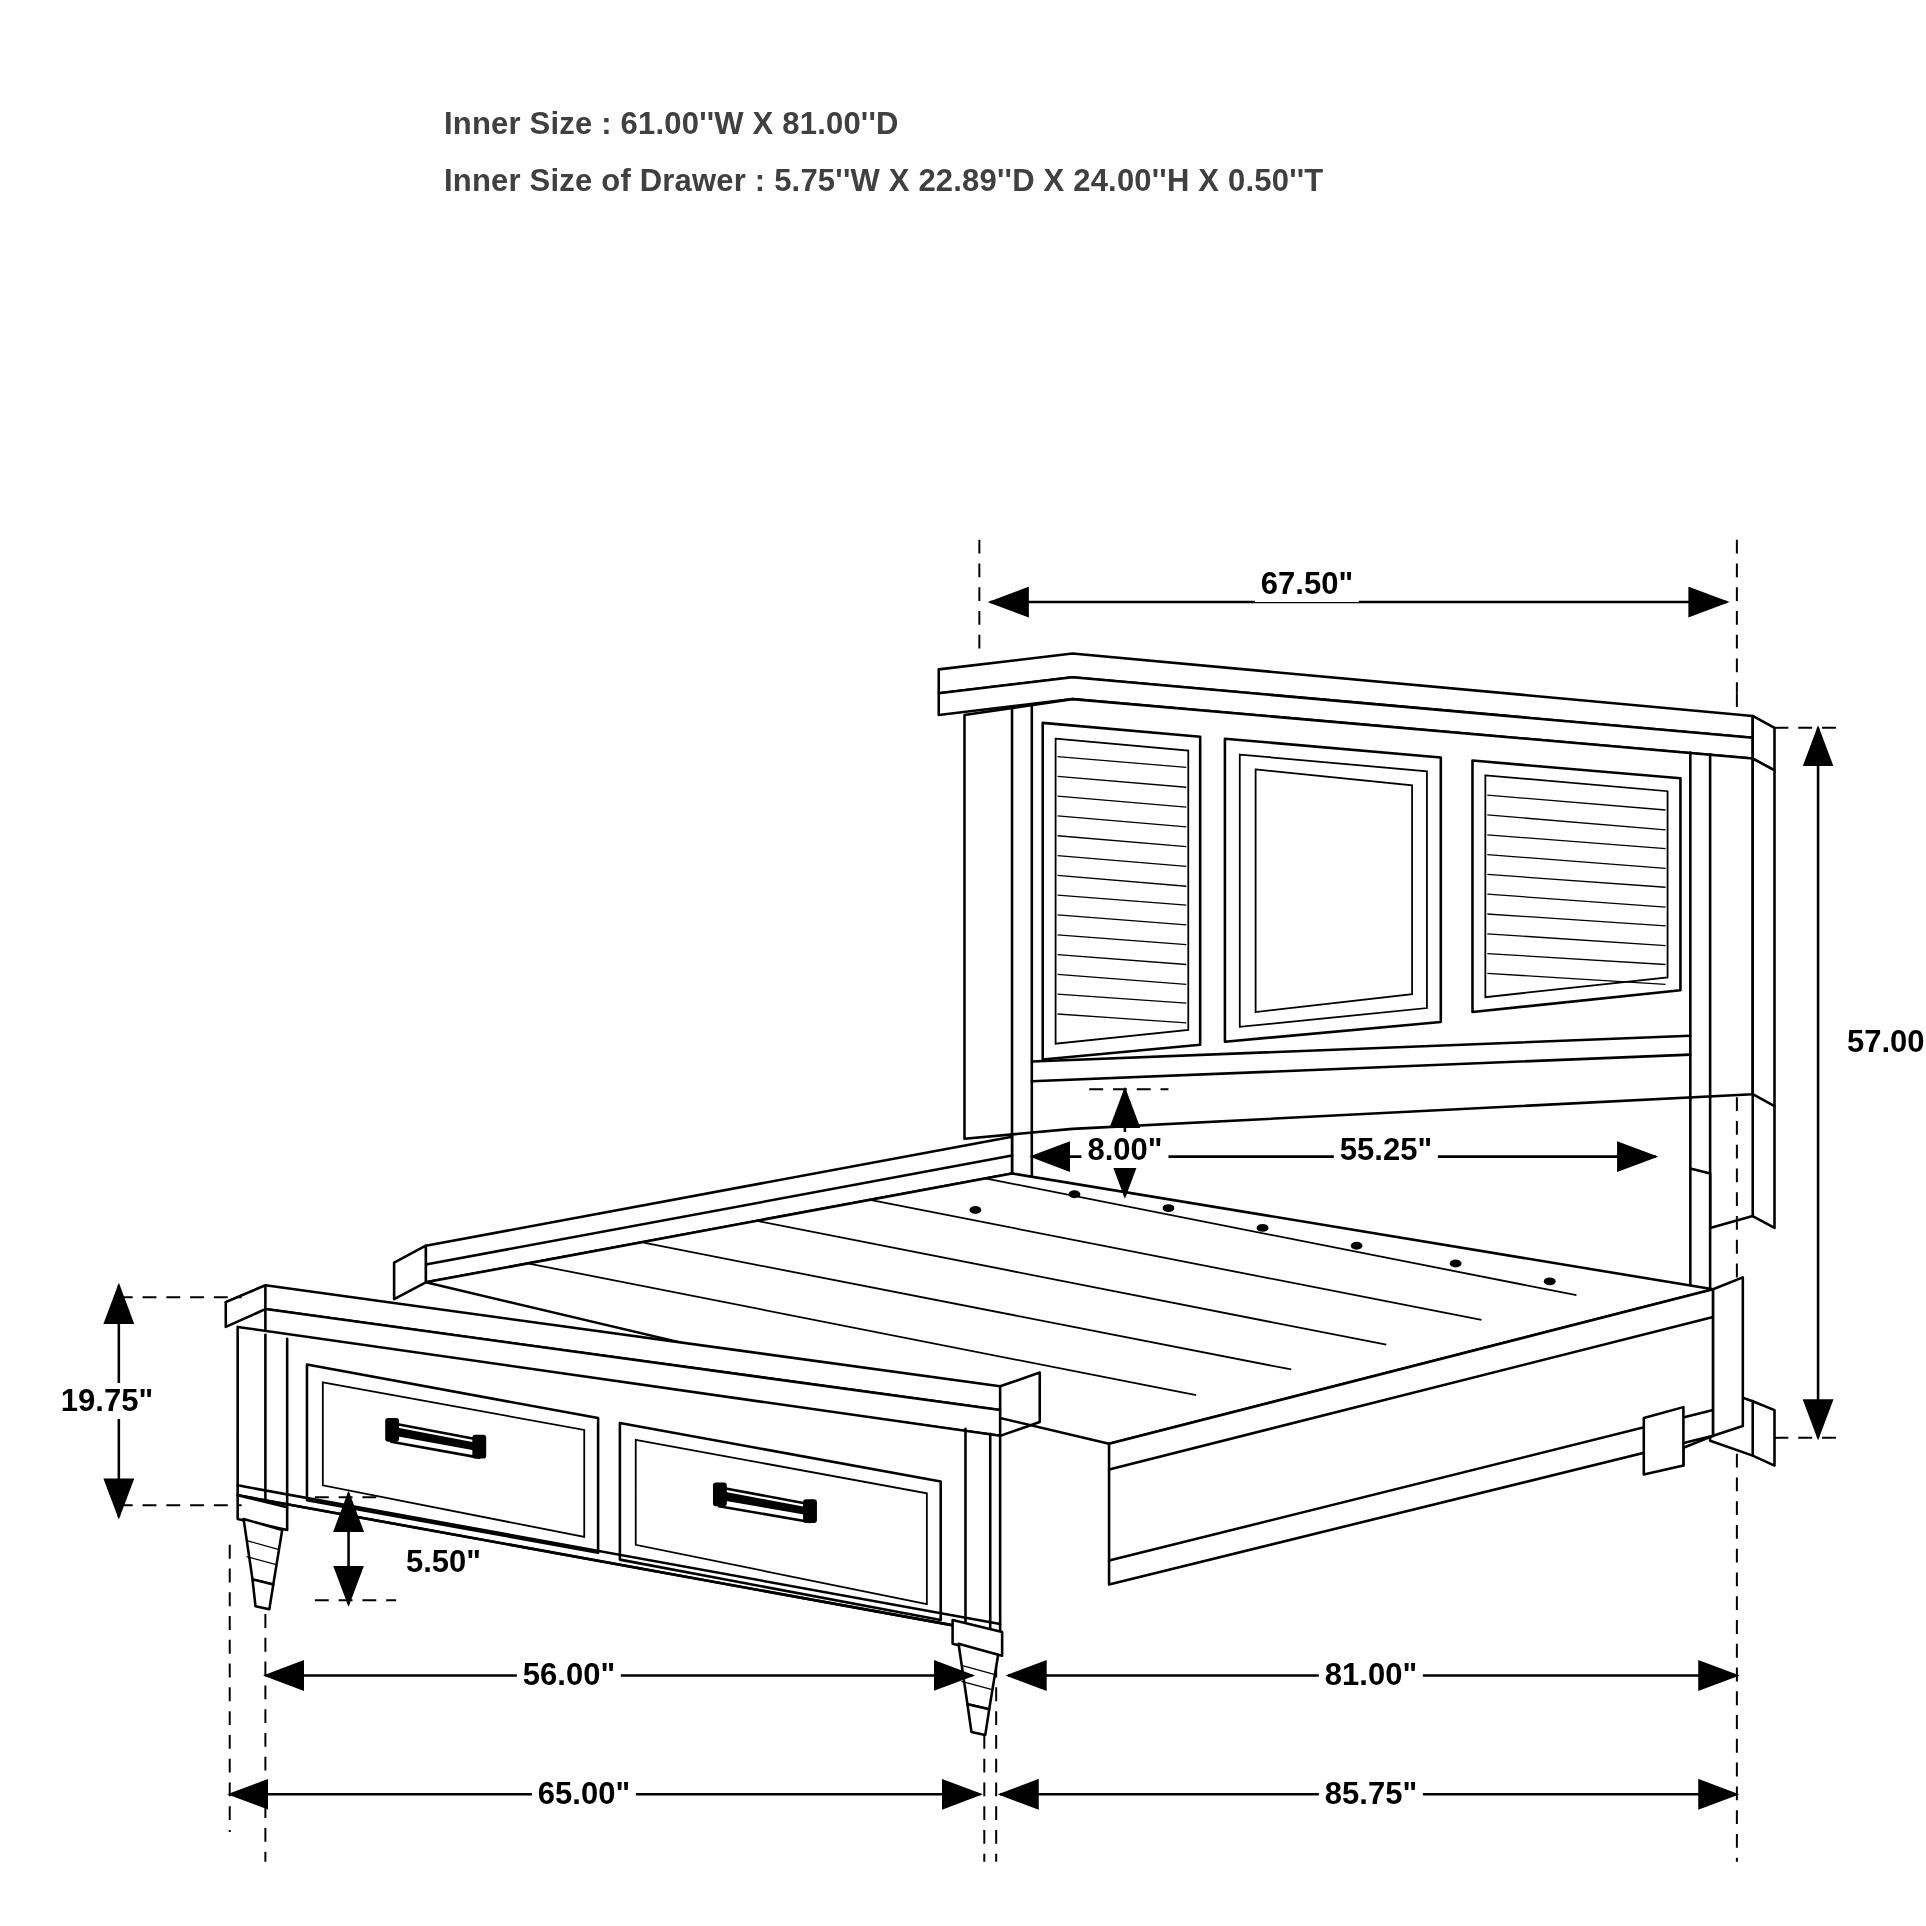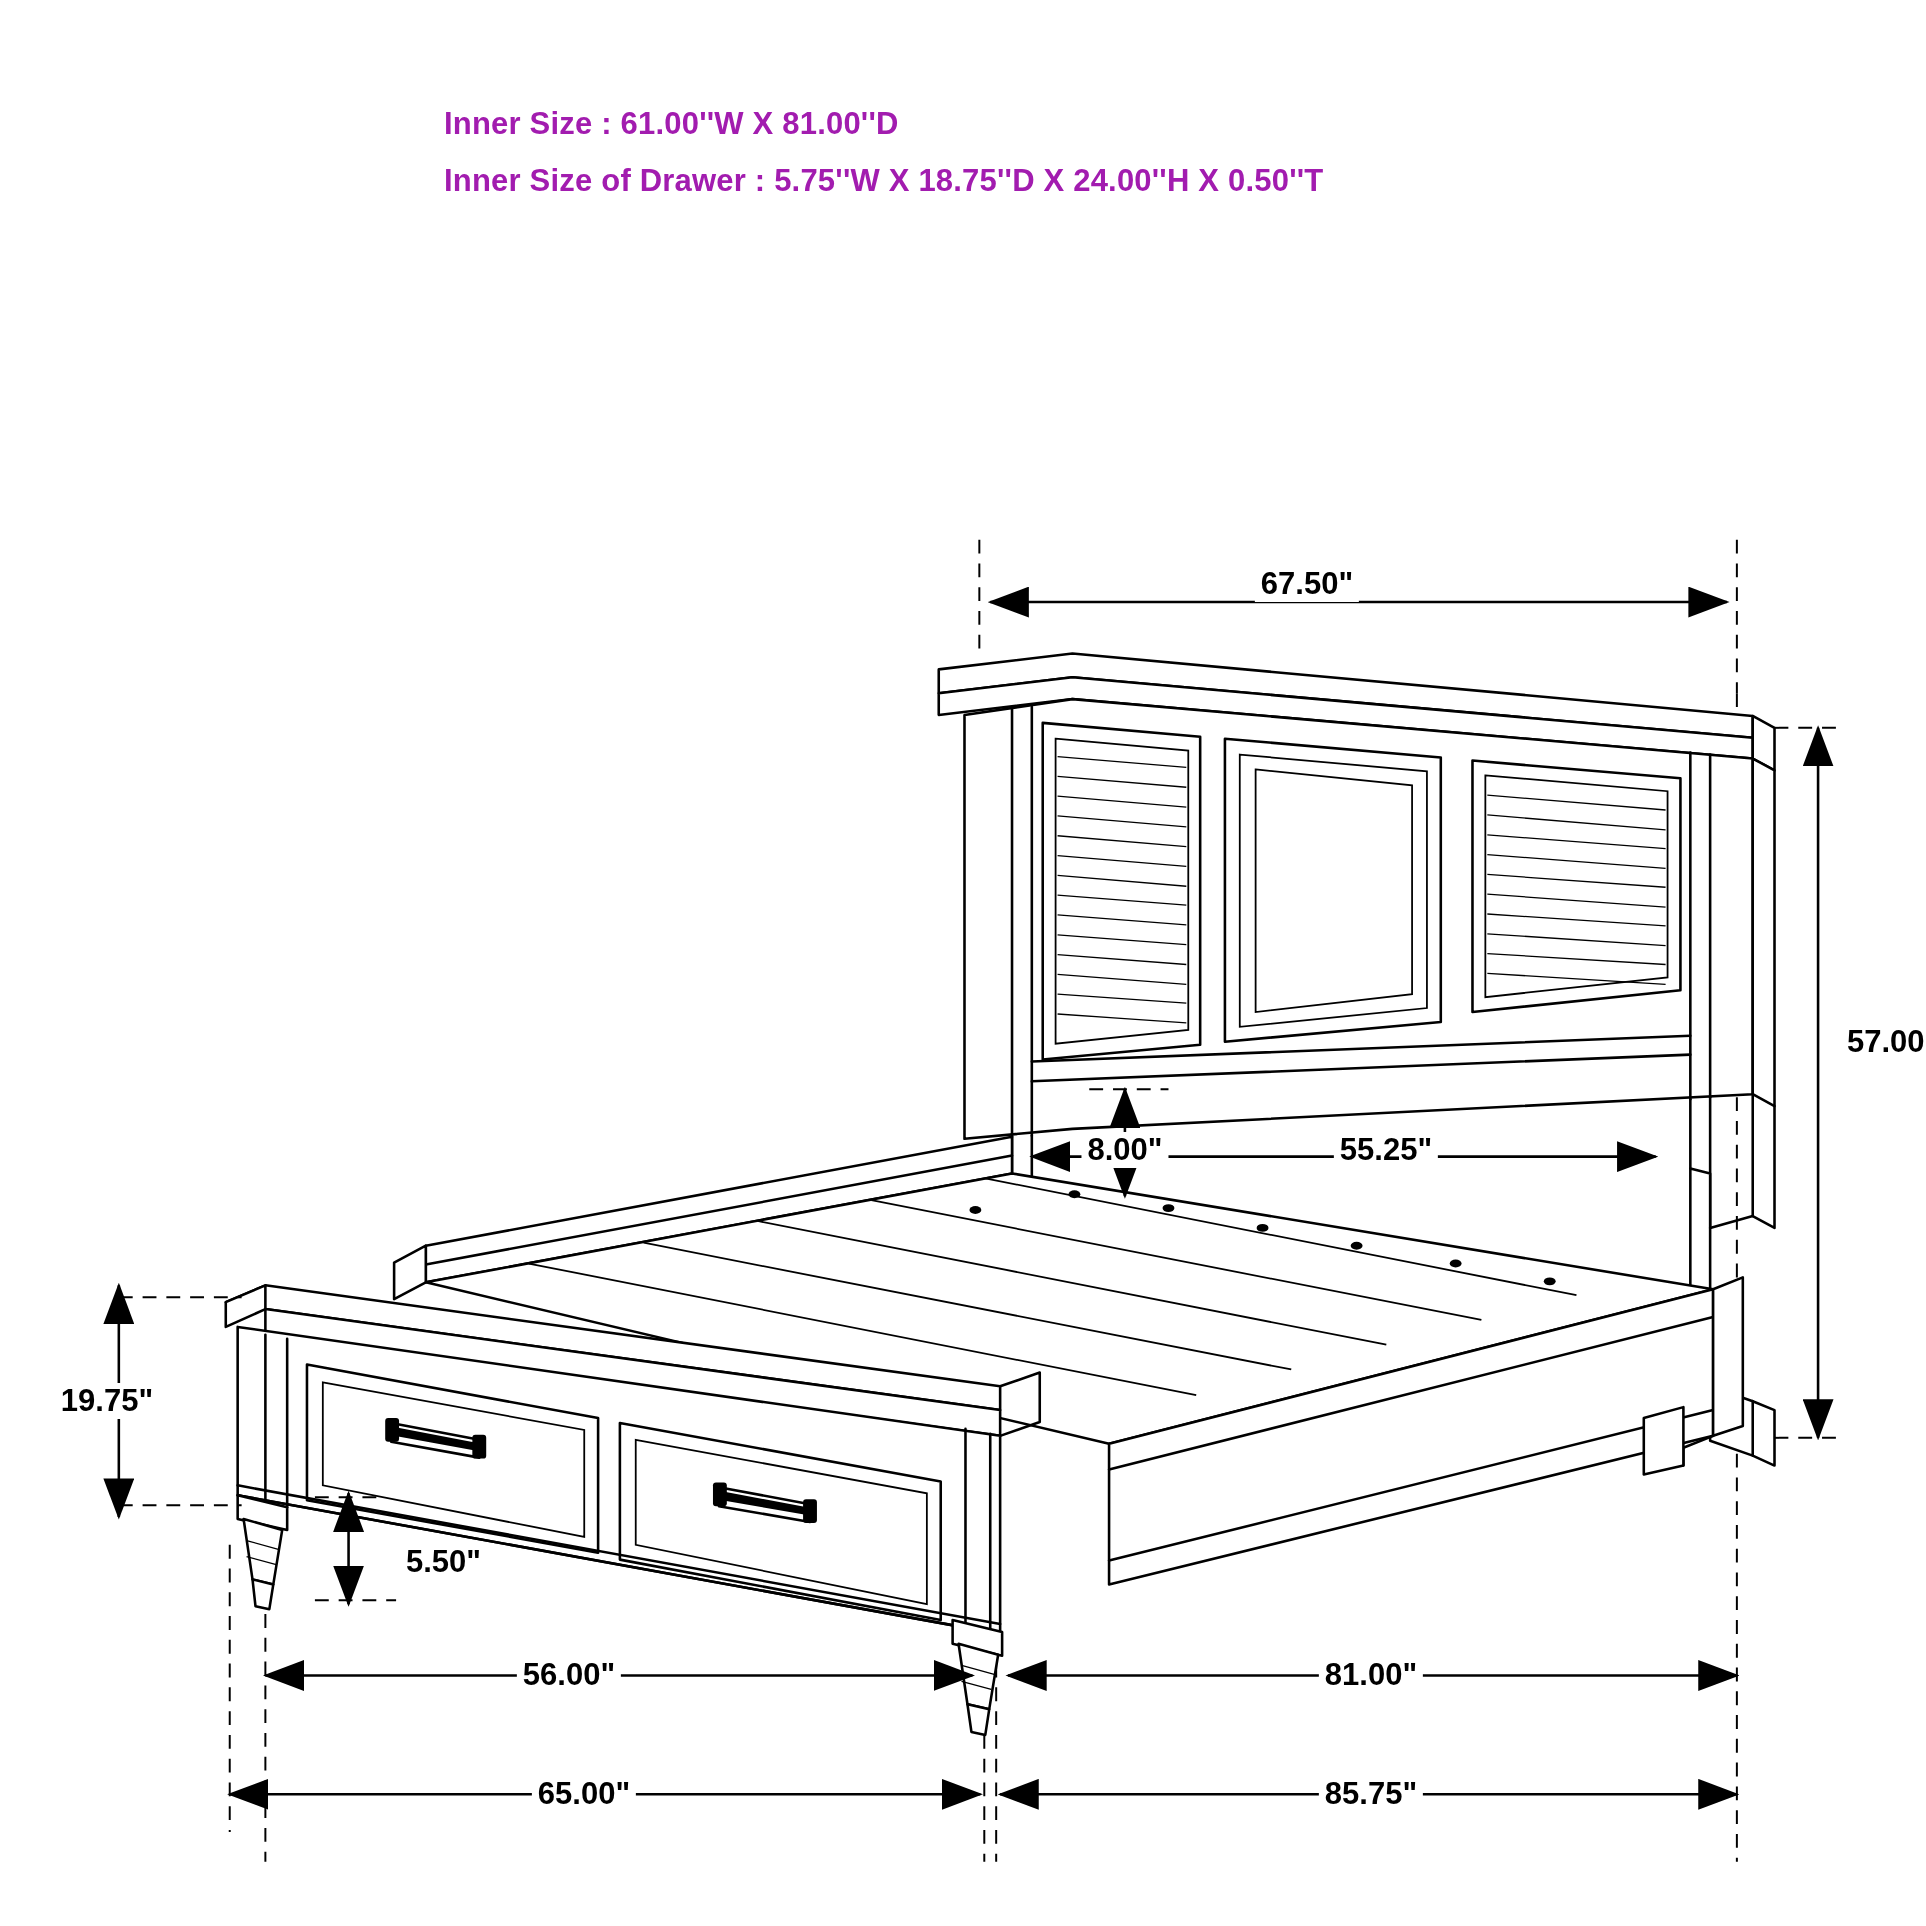--- a/index.html
+++ b/index.html
@@ -20,21 +20,21 @@
     left: 0; top: 0;
     width: 1927px;
     height: 1927px;
   }
   .note {
     position: absolute;
     font-weight: bold;
     font-size: 31px;
     letter-spacing: 0.2px;
     white-space: nowrap;
-    color: #a21caf;
+    color: #404040;
   }
   #note1 { left: 444px; top: 106px; }
   #note2 { left: 444px; top: 163px; }
 
   .dimlabel {
     position: absolute;
     font-weight: bold;
     font-size: 31px;
     white-space: nowrap;
     color: #000;
@@ -54,21 +54,21 @@
   .dim { stroke: #000; stroke-width: 2.6; fill: none; }
   .wht { fill: #ffffff; }
   .dark { fill: #000000; }
 </style>
 </head>
 <body>
 
 <div id="stage">
 
   <div class="note" id="note1">Inner Size : 61.00''W X 81.00''D</div>
-  <div class="note" id="note2">Inner Size of Drawer : 5.75''W X 18.75''D X 24.00''H X 0.50''T</div>
+  <div class="note" id="note2">Inner Size of Drawer : 5.75''W X 22.89''D X 24.00''H X 0.50''T</div>
 
   <svg class="draw" viewBox="0 0 1946 1946">
 
     <g>
 
       <line class="dash" x1="989" y1="545" x2="989" y2="660"></line>
 
       <line class="dash" x1="1754" y1="545" x2="1754" y2="700"></line>
 
       <line class="dash" x1="1754" y1="700" x2="1754" y2="1880"></line>

